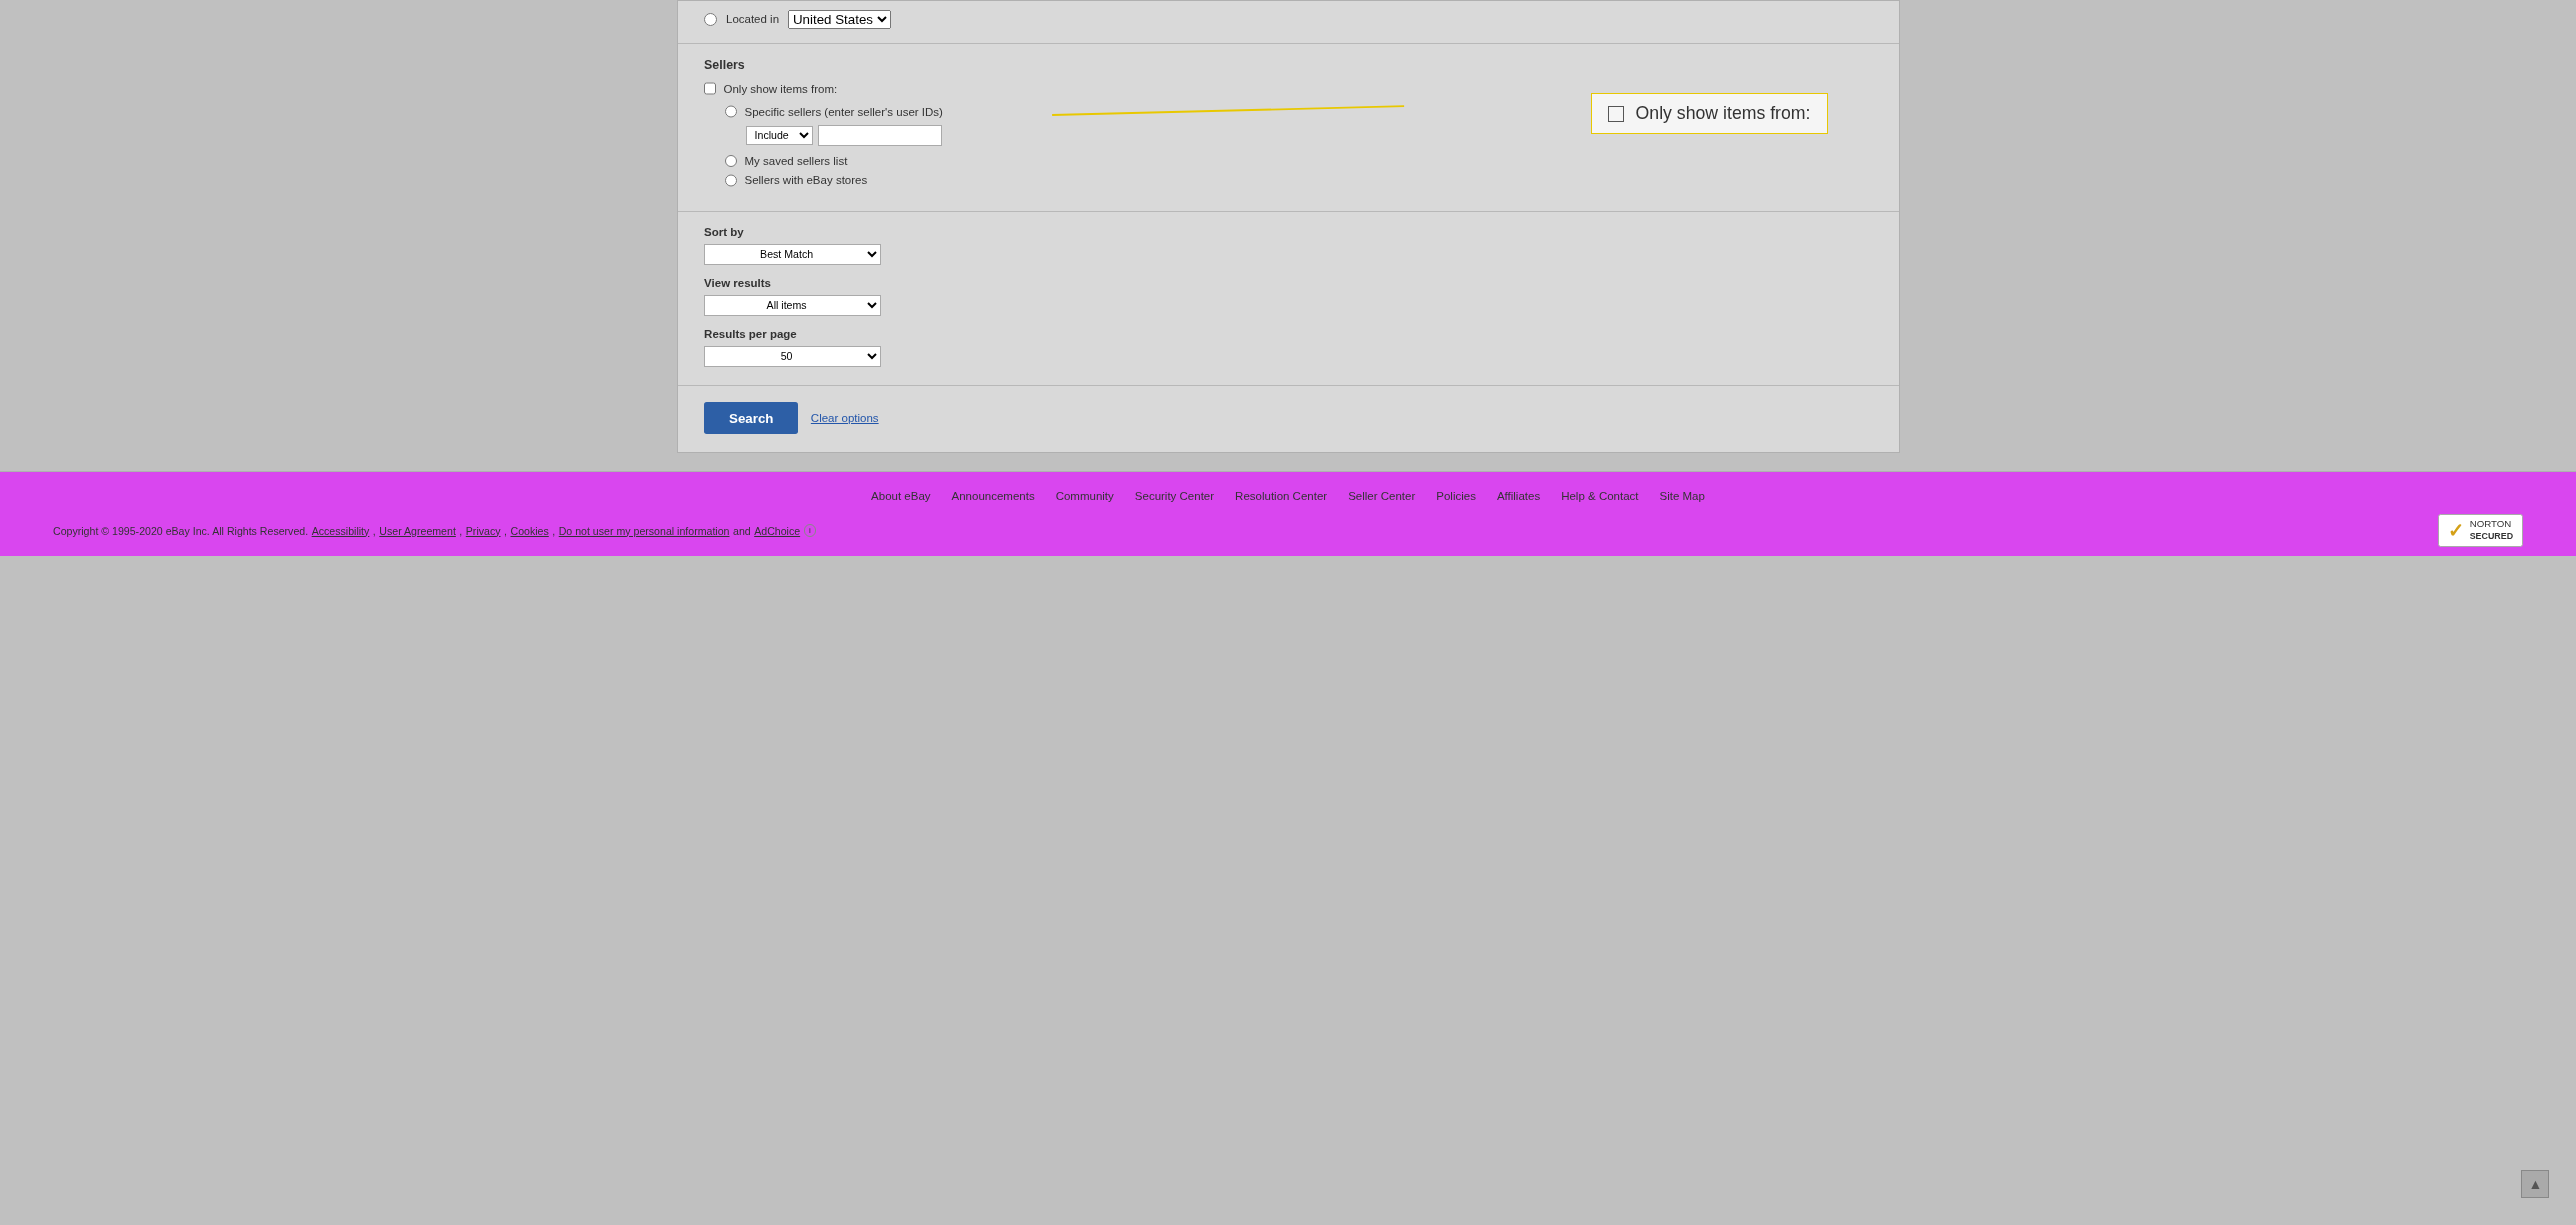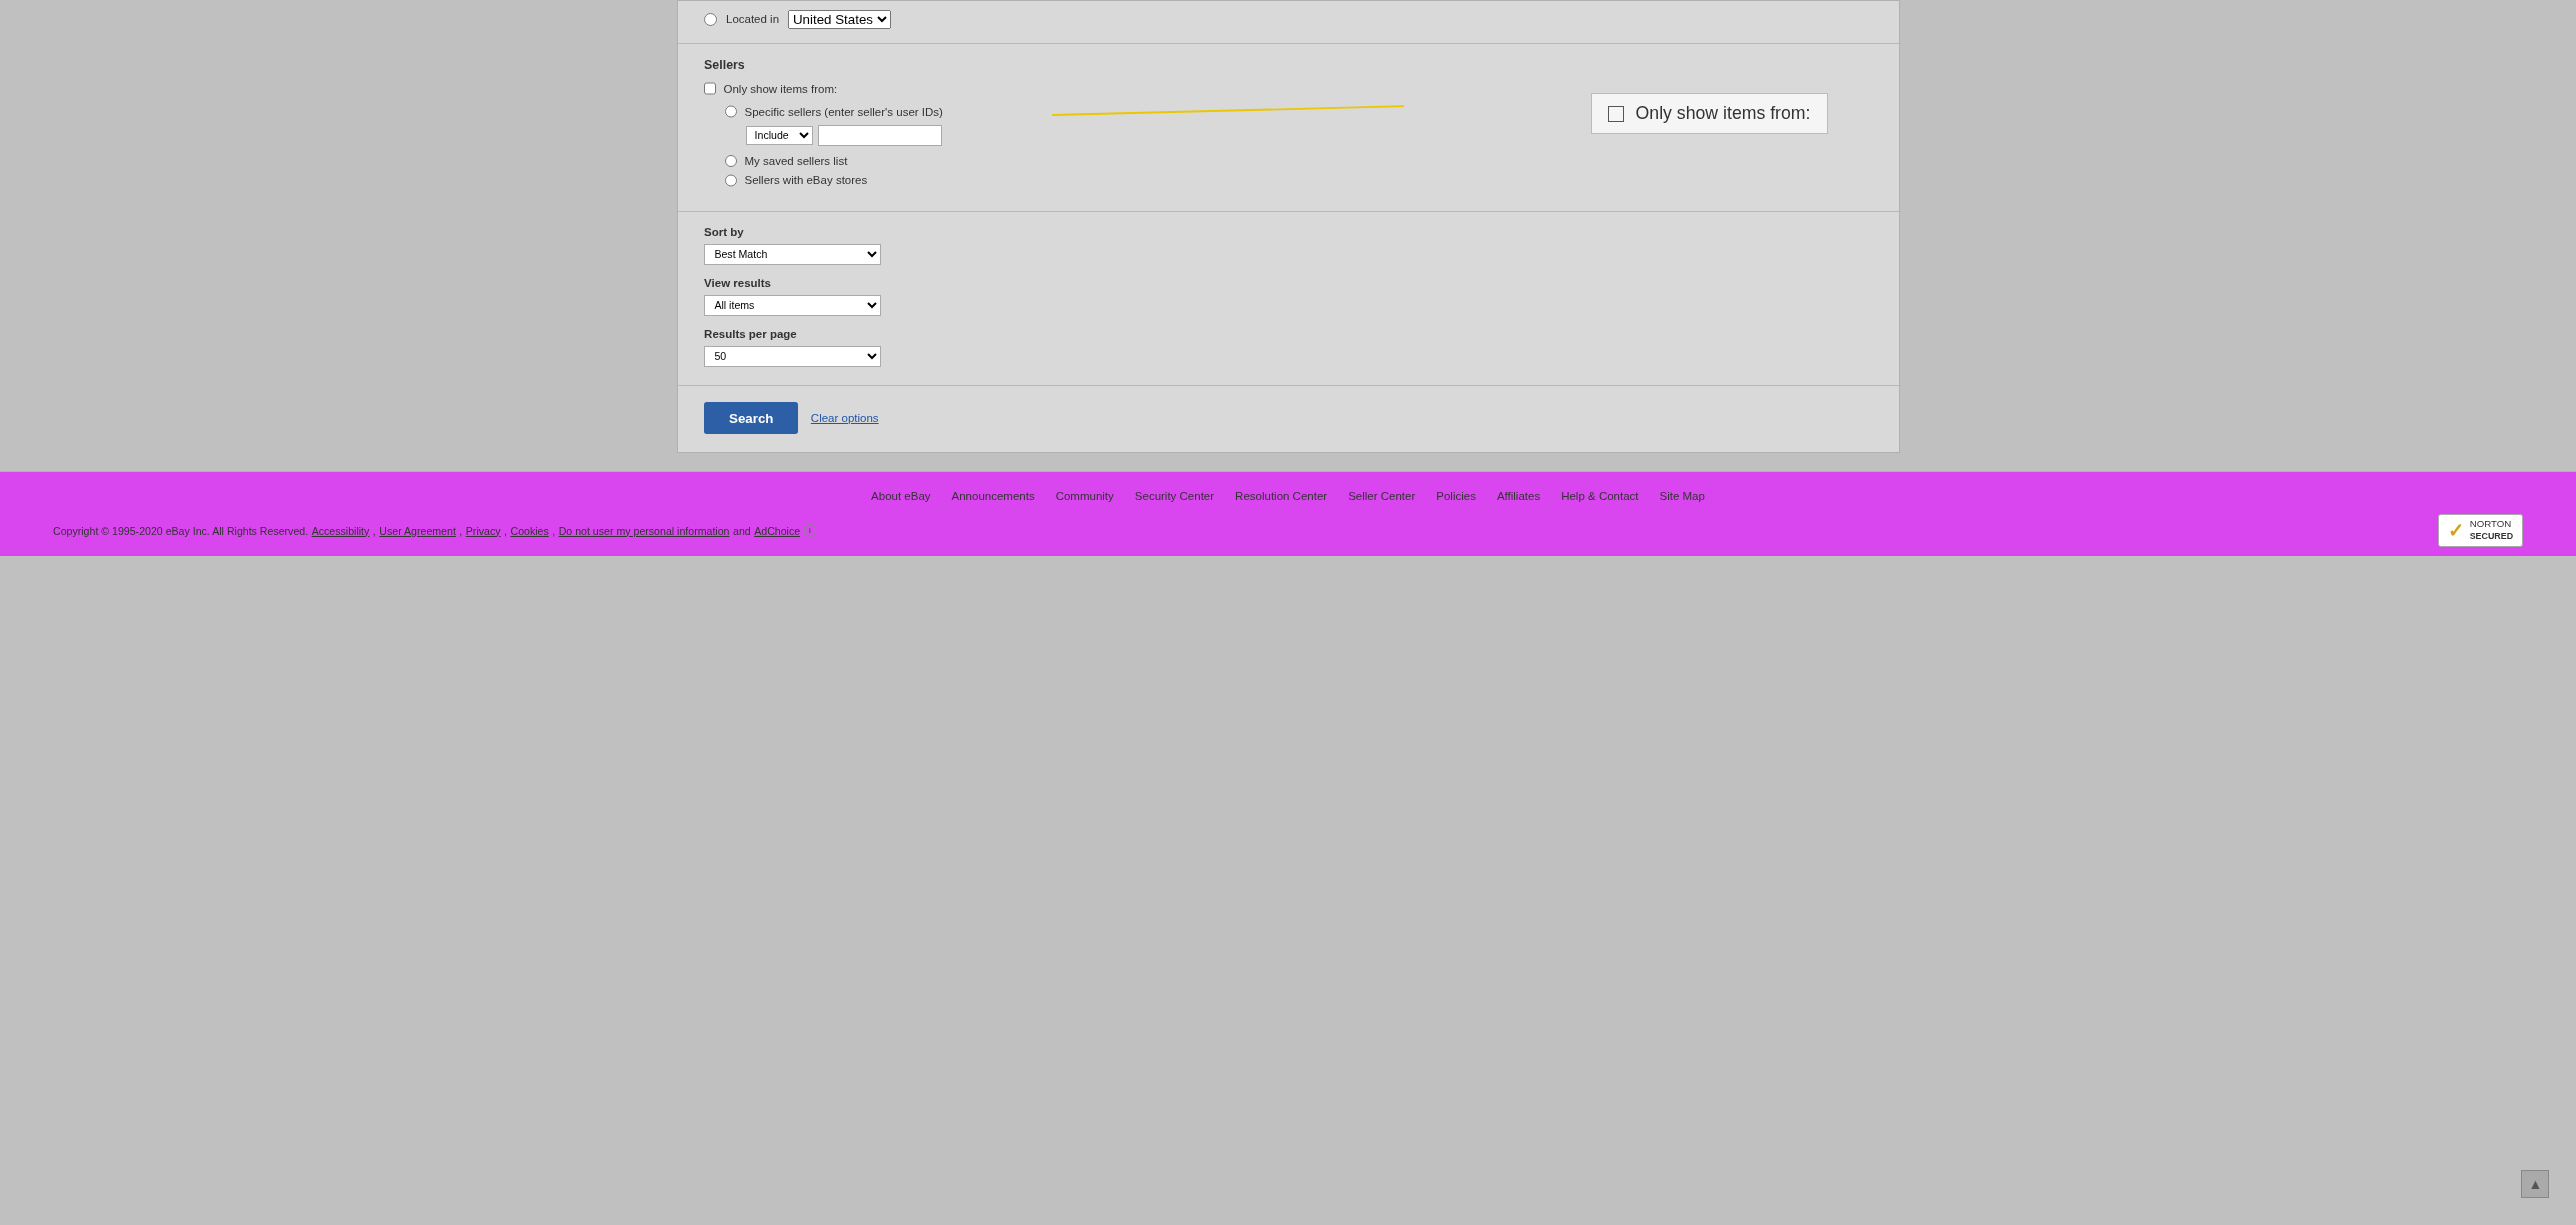--- a/index.html
+++ b/index.html
@@ -157,20 +157,21 @@
       font-weight: bold;
       margin-bottom: 5.3px;
     }
 
     .sort-section select {
       font-size: 10.6px;
       padding: 2.7px 5.3px;
       border: 0.9px solid #aaa;
       background: #fff;
       width: 177px;
+      text-align: center;
     }
 
     .view-results-label {
       font-size: 11.5px;
       font-weight: bold;
       margin-top: 12.4px;
       margin-bottom: 5.3px;
       display: block;
     }
 

